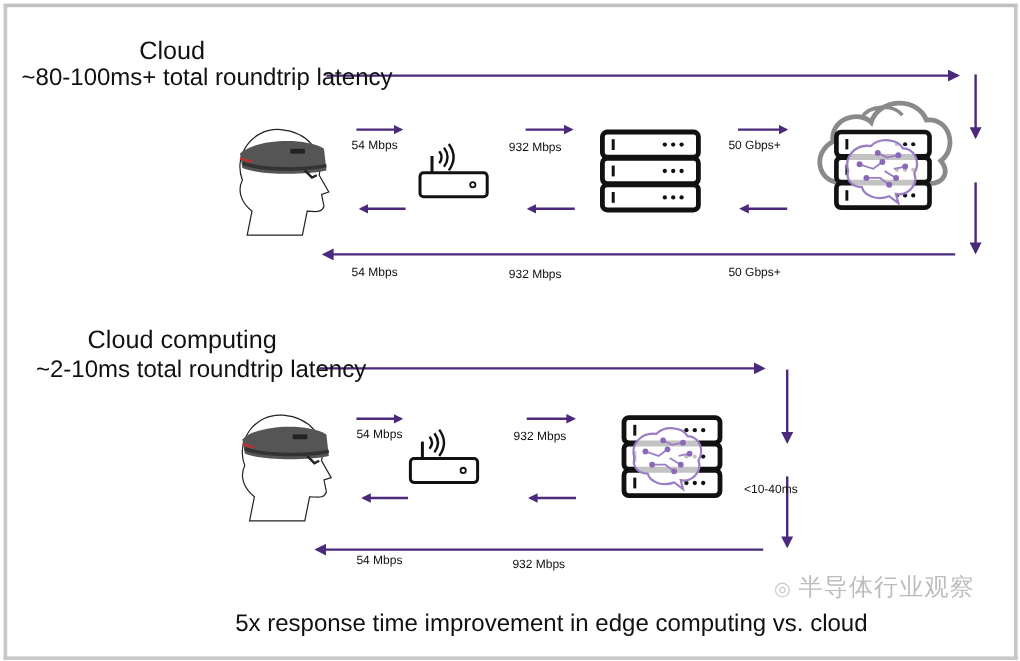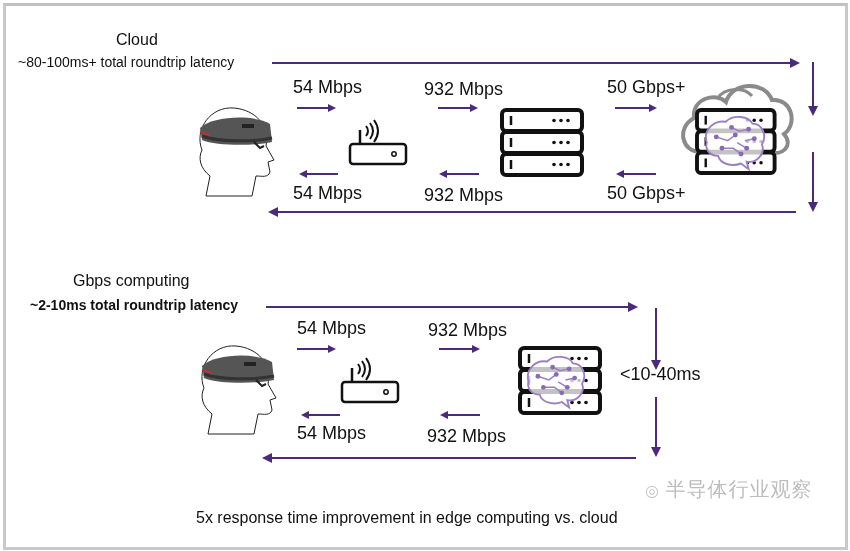--- a/index.html
+++ b/index.html
@@ -1,21 +1,21 @@
 <!DOCTYPE html>
 <html><head>
 <meta charset="utf-8">
 <style>
   html,body{margin:0;padding:0;background:#fff;}
   body{width:850px;height:551px;position:relative;overflow:hidden;font-family:"Liberation Sans","DejaVu Sans",sans-serif;color:#111;}
   .frame{position:absolute;left:3px;top:3px;width:839px;height:541px;border:3px solid #c8c8c8;border-top-color:#c0c0c0;background:#fff;}
   .txt{position:absolute;white-space:nowrap;}
-  .title{font-size:16px;}
-  .sub{font-size:14px;}
-  .rate{font-size:18px;}
+  .title{font-size:21px;}
+  .sub{font-size:20px;}
+  .rate{font-size:10px;margin-top:39px;}
   svg{position:absolute;left:0;top:0;}
   .wm{position:absolute;left:645px;top:476px;font-size:20px;color:#bdbdbd;letter-spacing:1px;}
 </style>
 </head>
 <body>
 
 <div class="frame"></div>
 
 <svg width="850" height="551">
   <defs>
@@ -129,22 +129,22 @@
 
 <div class="txt title" style="left:116px;top:31px;">Cloud</div>
 <div class="txt sub" style="left:18px;top:54px;">~80-100ms+ total roundtrip latency</div>
 <div class="txt rate" style="left:293px;top:77px;">54 Mbps</div>
 <div class="txt rate" style="left:424px;top:79px;">932 Mbps</div>
 <div class="txt rate" style="left:607px;top:77px;">50 Gbps+</div>
 <div class="txt rate" style="left:293px;top:183px;">54 Mbps</div>
 <div class="txt rate" style="left:424px;top:185px;">932 Mbps</div>
 <div class="txt rate" style="left:607px;top:183px;">50 Gbps+</div>
 
-<div class="txt title" style="left:73px;top:272px;">Gbps computing</div>
-<div class="txt sub" style="left:30px;top:297px;font-weight:bold;">~2-10ms total roundtrip latency</div>
+<div class="txt title" style="left:73px;top:272px;">Cloud computing</div>
+<div class="txt sub" style="left:30px;top:297px;">~2-10ms total roundtrip latency</div>
 <div class="txt rate" style="left:297px;top:318px;">54 Mbps</div>
 <div class="txt rate" style="left:428px;top:320px;">932 Mbps</div>
 <div class="txt rate" style="left:297px;top:423px;">54 Mbps</div>
 <div class="txt rate" style="left:427px;top:426px;">932 Mbps</div>
 <div class="txt rate" style="left:620px;top:364px;">&lt;10-40ms</div>
 
-<div class="txt" style="left:196px;top:509px;font-size:16px;">5x response time improvement in edge computing vs. cloud</div>
+<div class="txt" style="left:196px;top:509px;font-size:20px;">5x response time improvement in edge computing vs. cloud</div>
 <div class="wm"><span style="font-size:16px;color:#c8c8c8;">◎ </span><span>半导体行业观察</span></div>
 
 </body></html>

